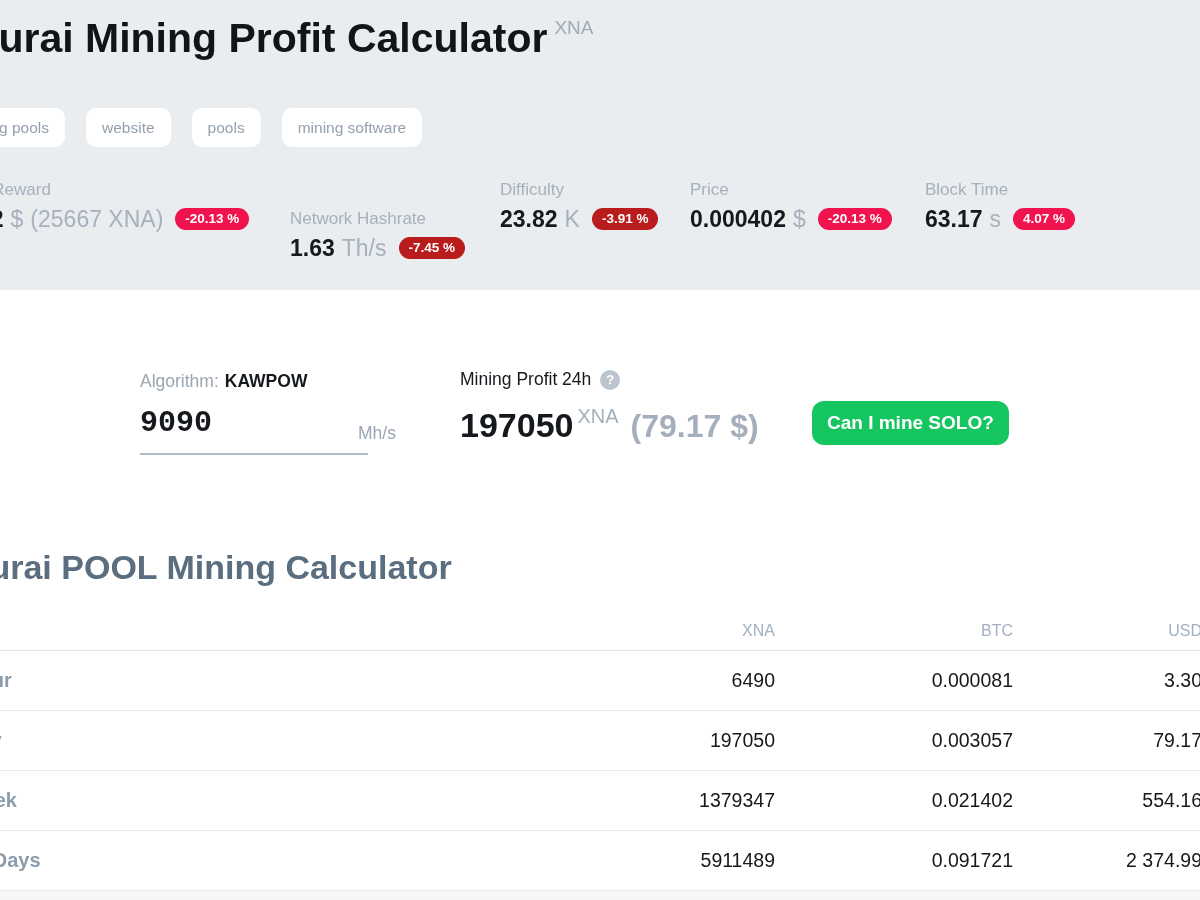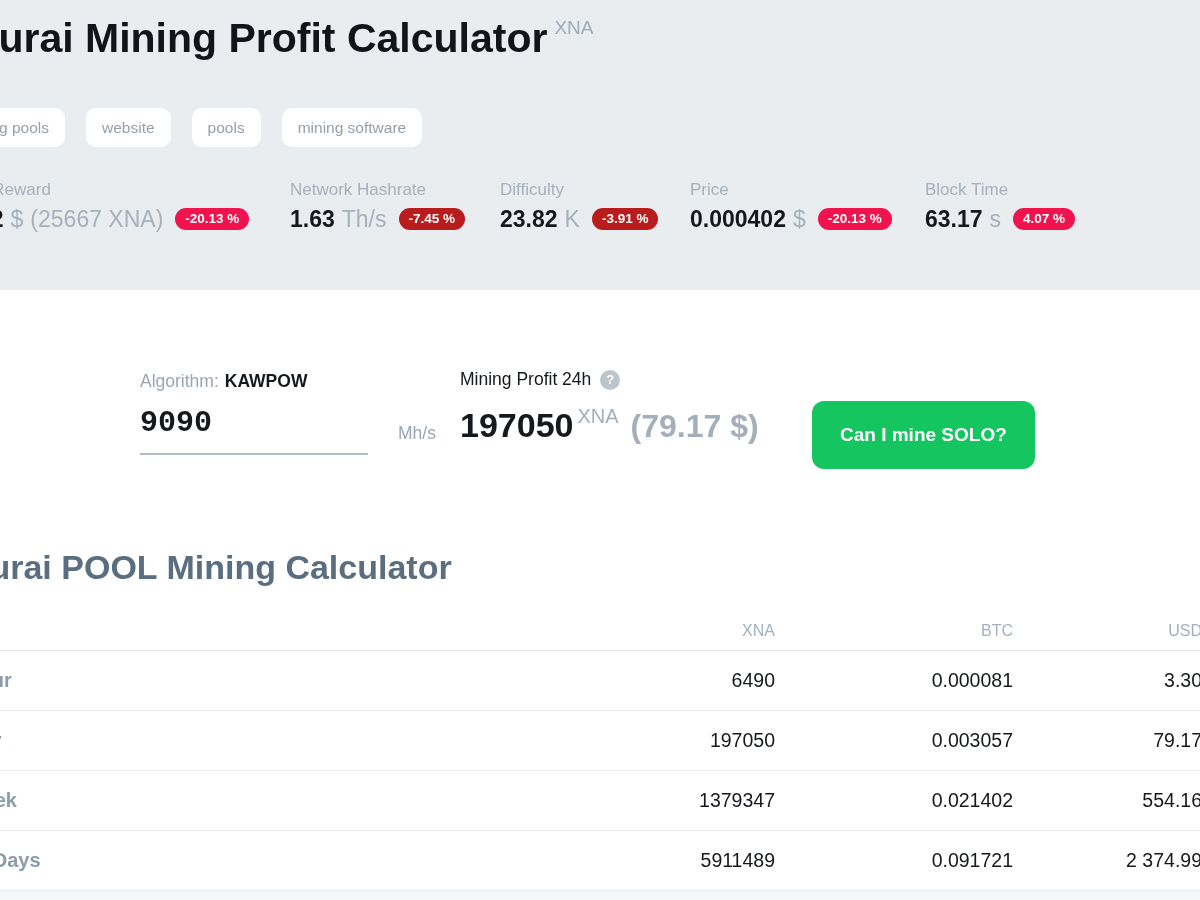--- a/index.html
+++ b/index.html
@@ -9,47 +9,47 @@
 
   
   .hero { background:#e9edf0; height:290px; }
   .page-title { padding-top:15px; font-size:41px; line-height:46px; font-weight:bold; color:#111418; white-space:nowrap; }
   .ticker-sup { font-size:19px; font-weight:normal; color:#9eabb8; position:relative; top:-18px; margin-left:7px; }
   .chips { margin-top:39px; display:flex; gap:21px; }
   .chip { background:#fff; border-radius:10px; height:39px; line-height:39px; padding:0 16px;
           font-size:15.5px; color:#95a0ac; white-space:nowrap; cursor:pointer; }
   .stats { margin-top:33px; display:flex; }
   .stat { flex:0 0 auto; }
-  .stat:nth-child(1){ width:344px; } .stat:nth-child(2){ width:210px; }
+  .stat:nth-child(1){ width:344px; } .stat:nth-child(2){ width:210px;margin-top:29px; }
   .stat:nth-child(3){ width:190px; } .stat:nth-child(4){ width:235px; }
   .stat-label { font-size:17px; color:#a6b1bd; white-space:nowrap; }
   .stat-value { margin-top:5px; display:flex; align-items:center; white-space:nowrap;
                 font-size:23px; line-height:28px; font-weight:bold; color:#15181c; }
   .unit, .extra { font-weight:normal; color:#a6b1bd; margin-left:7px; }
   .badge { margin-left:12px; font-size:13.5px; font-weight:bold; color:#fff;
            padding:4px 10px 5px; border-radius:15px; line-height:1; }
   .badge.red { background:#f0134d; } .badge.green { background:#b91c1c; }
 
   
   .calc { position:relative; height:210px; background:#fff; }
   .algo-label { position:absolute; left:194px; top:81px; font-size:17.5px; color:#9aa6b2; }
   .algo-label b { color:#15181c; margin-left:6px; }
   .profit-label { position:absolute; left:514px; top:79px; font-size:17.5px; color:#15181c; display:flex; align-items:center; }
   .help-icon { display:inline-flex; align-items:center; justify-content:center; margin-left:9px;
                width:20px; height:20px; border-radius:50%; background:#bcc5ce; color:#fff;
                font-size:13px; font-weight:bold; cursor:pointer; }
   .hash-input { position:absolute; left:194px; top:113px; width:228px; border:none; outline:none;
                 background:transparent; border-bottom:2px solid #b4bcc4; padding-bottom:10px;
                 font-family:Liberation Mono, monospace; font-size:30px; line-height:40px; font-weight:bold; color:#15181c; }
-  .hash-unit { position:absolute; left:452px; top:133px; font-size:17.5px; color:#9aa6b2; }
+  .hash-unit { position:absolute; left:412px; top:133px; font-size:17.5px; color:#9aa6b2; }
   .profit-value { position:absolute; left:514px; top:112px; white-space:nowrap;
                   font-size:34px; line-height:46px; font-weight:bold; color:#15181c; }
   .profit-sup { font-size:20px; font-weight:normal; color:#a4afbb; position:relative; top:-14px; margin-left:4px; }
   .profit-fiat { font-size:32px; font-weight:bold; color:#a4afbb; margin-left:12px; }
-  .solo-button { position:absolute; left:866px; top:111px; height:68px; padding:0 28px;
+  .solo-button { position:absolute; left:866px; top:111px; height:44px; padding:0 15px;
                  background:#15c660; color:#fff; border:none; border-radius:12px;
                  font-family:"Liberation Sans", sans-serif; font-size:19px; font-weight:bold; cursor:pointer; }
 
   
   .pool-title { margin-top:48px; font-size:34px; line-height:38px; font-weight:bold; color:#5b6e80; white-space:nowrap; }
   table.pool { margin-top:24px; width:1256px; border-collapse:collapse; table-layout:fixed; }
   col.c-label{ width:370px; } col.c-xna{ width:459px; } col.c-btc{ width:238px; } col.c-usd{ width:189px; }
   .pool th { font-size:16px; line-height:19px; font-weight:normal; color:#a2b0c2; text-align:right;
              padding:11px 0 10px; border-bottom:1px solid #dfe5eb; }
   .pool th:first-child { text-align:left; padding-left:19px; }

